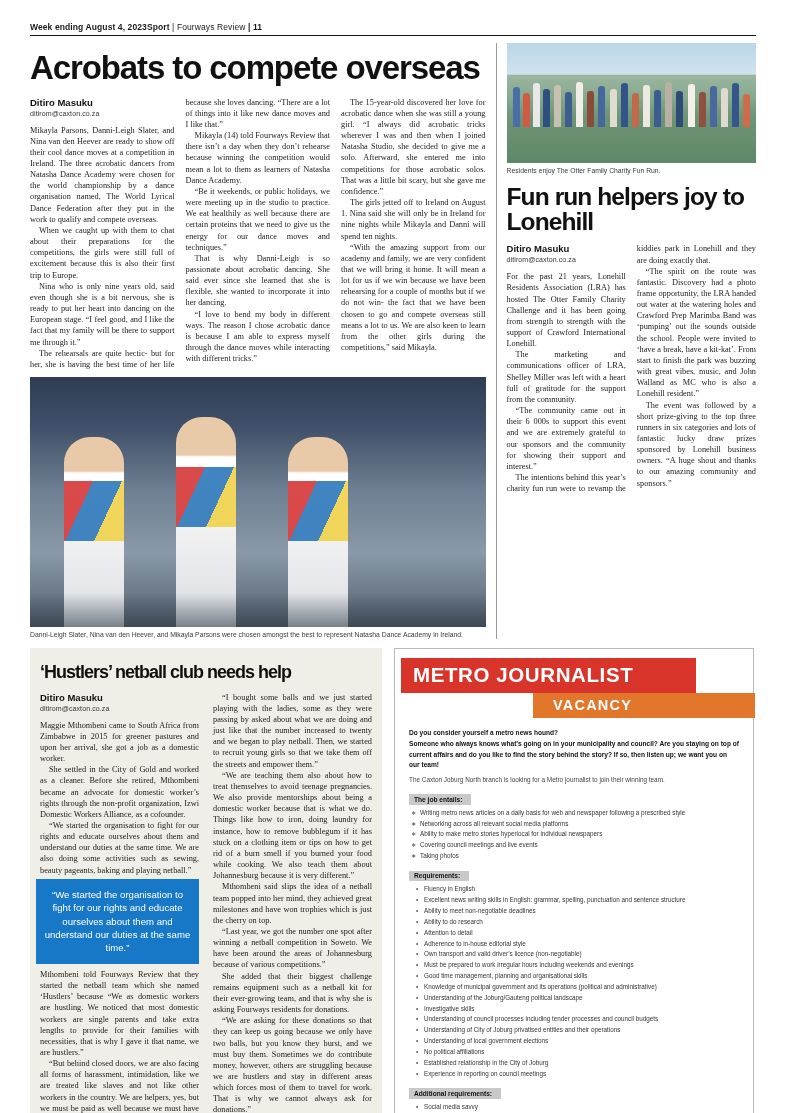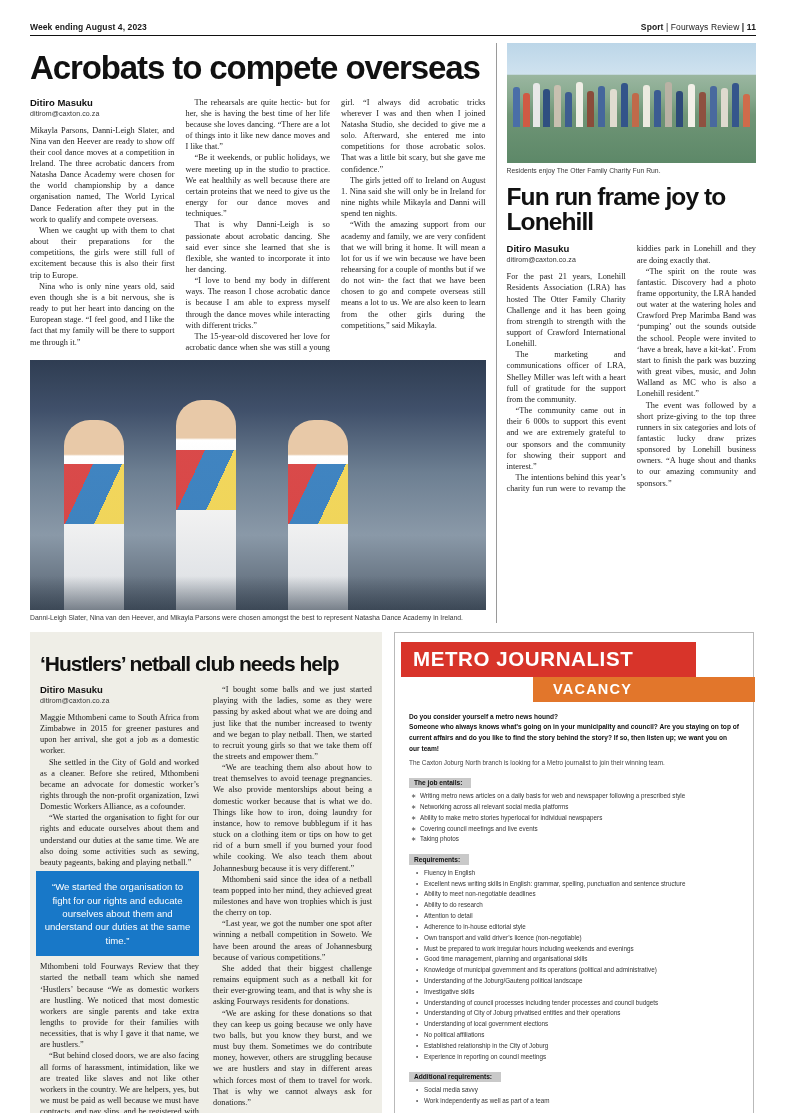--- a/index.html
+++ b/index.html
@@ -7,21 +7,21 @@
   body {
     width: 786px; height: 1113px;
     background: #ffffff;
     font-family: "Liberation Serif", serif;
     color: #1a1a1a;
     overflow: hidden;
   }
   .page { position: relative; width:786px; height:1113px; padding: 22px 30px 10px 30px; }
 
   
-  .masthead { display:flex; justify-content:space-between; align-items:flex-end;
+  .masthead { display:flex; align-items:flex-end;
     font-family:"Liberation Sans", sans-serif; font-size:8.5px; font-weight:bold;
     letter-spacing:.1px; padding-bottom:3px; }
   .masthead .right { font-weight:bold; }
   .masthead .right .thin { font-weight:normal; }
   .rule-heavy { border-top:1.6px solid #111; margin-bottom:7px; }
 
   
   .top-story { display:flex; gap:10px; }
   .top-left { width:462px; }
   .top-right { width:264px; }
@@ -31,22 +31,22 @@
     font-weight:bold; font-size:33px; line-height:1.02;
     letter-spacing:-1.1px; margin:8px 0 12px 0; color:#111;
   }
   h2.headline2 {
     font-family:"Liberation Sans", sans-serif;
     font-weight:bold; font-size:24.5px; line-height:1.02;
     letter-spacing:-0.9px; margin:4px 0 9px 0; color:#111;
   }
   h2.headline3 {
     font-family:"Liberation Sans", sans-serif;
-    font-weight:bold; font-size:21px; line-height:1.02;
-    letter-spacing:-1px; margin:12px 0 10px 0; color:#111;
+    font-weight:bold; font-size:18px; line-height:1.02;
+    letter-spacing:-1px; margin:6px 0 10px 0; color:#111;
   }
 
   .byline { font-family:"Liberation Sans", sans-serif; font-size:9.5px;
     font-weight:600; line-height:1.25; margin-bottom:1px; color:#111;}
   .byline-mail { font-family:"Liberation Sans", sans-serif; font-size:7px;
     color:#333; margin-bottom:8px; letter-spacing:.1px;}
 
   .cols3 { column-count:3; column-gap:11px; }
   .cols2 { column-count:2; column-gap:11px; }
   .body-text p { margin:0; font-size:8.3px; line-height:1.345; text-align:justify;
@@ -137,20 +137,21 @@
       <div class="cols3">
         <div style="break-inside:avoid;">
           <div class="byline">Ditiro Masuku</div>
           <div class="byline-mail">ditirom@caxton.co.za</div>
         </div>
         <div class="body-text">
           <p>Mikayla Parsons, Danni-Leigh Slater, and Nina van den Heever are ready to show off their cool dance moves at a competition in Ireland. The three acrobatic dancers from Natasha Dance Academy were chosen for the world championship by a dance organisation named, The World Lyrical Dance Federation after they put in the work to qualify and compete overseas.</p>
           <p>When we caught up with them to chat about their preparations for the competitions, the girls were still full of excitement because this is also their first trip to Europe.</p>
           <p>Nina who is only nine years old, said even though she is a bit nervous, she is ready to put her heart into dancing on the European stage. “I feel good, and I like the fact that my family will be there to support me through it.”</p>
           <p>The rehearsals are quite hectic- but for her, she is having the best time of her life because she loves dancing. “There are a lot of things into it like new dance moves and I like that.”</p>
+          <p>Mikayla (14) told Fourways Review that there isn’t a day when they don’t rehearse because winning the competition would mean a lot to them as learners of Natasha Dance Academy.</p>
           <p>“Be it weekends, or public holidays, we were meeting up in the studio to practice. We eat healthily as well because there are certain proteins that we need to give us the energy for our dance moves and techniques.”</p>
           <p>That is why Danni-Leigh is so passionate about acrobatic dancing. She said ever since she learned that she is flexible, she wanted to incorporate it into her dancing.</p>
           <p>“I love to bend my body in different ways. The reason I chose acrobatic dance is because I am able to express myself through the dance moves while interacting with different tricks.”</p>
           <p>The 15-year-old discovered her love for acrobatic dance when she was still a young girl. “I always did acrobatic tricks wherever I was and then when I joined Natasha Studio, she decided to give me a solo. Afterward, she entered me into competitions for those acrobatic solos. That was a little bit scary, but she gave me confidence.”</p>
           <p>The girls jetted off to Ireland on August 1. Nina said she will only be in Ireland for nine nights while Mikayla and Danni will spend ten nights.</p>
           <p>“With the amazing support from our academy and family, we are very confident that we will bring it home. It will mean a lot for us if we win because we have been rehearsing for a couple of months but if we do not win- the fact that we have been chosen to go and compete overseas still means a lot to us. We are also keen to learn from the other girls during the competitions,” said Mikayla.</p>
         </div>
       </div>
 
       <div class="photo ph-girls" style="margin-top:7px;">
@@ -187,21 +188,21 @@
           <div class="pp" style="left:181px;height:43px;background:#f2f0e8"></div>
           <div class="pp" style="left:192px;height:35px;background:#8e5040"></div>
           <div class="pp" style="left:203px;height:41px;background:#49699e"></div>
           <div class="pp" style="left:214px;height:39px;background:#dedacf"></div>
           <div class="pp" style="left:225px;height:44px;background:#35568c"></div>
           <div class="pp" style="left:236px;height:33px;background:#cf6b4b"></div>
         </div>
       </div>
       <div class="caption">Residents enjoy The Otter Family Charity Fun Run.</div>
 
-      <h2 class="headline2" style="margin-top:9px;">Fun run frame joy to Lonehill</h2>
+      <h2 class="headline2" style="margin-top:9px;">Fun run helpers joy to Lonehill</h2>
 
       <div class="cols2">
         <div style="break-inside:avoid;">
           <div class="byline">Ditiro Masuku</div>
           <div class="byline-mail">ditirom@caxton.co.za</div>
         </div>
         <div class="body-text">
           <p>For the past 21 years, Lonehill Residents Association (LRA) has hosted The Otter Family Charity Challenge and it has been going from strength to strength with the support of Crawford International Lonehill.</p>
           <p>The marketing and communications officer of LRA, Shelley Miller was left with a heart full of gratitude for the support from the community.</p>
           <p>“The community came out in their 6 000s to support this event and we are extremely grateful to our sponsors and the community for showing their support and interest.”</p>
@@ -226,21 +227,21 @@
         <div class="body-text">
           <p>Maggie Mthombeni came to South Africa from Zimbabwe in 2015 for greener pastures and upon her arrival, she got a job as a domestic worker.</p>
           <p>She settled in the City of Gold and worked as a cleaner. Before she retired, Mthombeni became an advocate for domestic worker’s rights through the non-profit organization, Izwi Domestic Workers Alliance, as a cofounder.</p>
           <p>“We started the organisation to fight for our rights and educate ourselves about them and understand our duties at the same time. We are also doing some activities such as sewing, beauty pageants, baking and playing netball.”</p>
           <div class="pullquote">“We started the organisation to fight for our rights and educate ourselves about them and understand our duties at the same time.”</div>
           <p>Mthombeni told Fourways Review that they started the netball team which she named ‘Hustlers’ because “We as domestic workers are hustling. We noticed that most domestic workers are single parents and take extra lengths to provide for their families with necessities, that is why I gave it that name, we are hustlers.”</p>
           <p>“But behind closed doors, we are also facing all forms of harassment, intimidation, like we are treated like slaves and not like other workers in the country. We are helpers, yes, but we must be paid as well because we must have contracts, and pay slips, and be registered with the Department of Labour.”</p>
 
           <p>“I bought some balls and we just started playing with the ladies, some as they were passing by asked about what we are doing and just like that the number increased to twenty and we began to play netball. Then, we started to recruit young girls so that we take them off the streets and empower them.”</p>
           <p>“We are teaching them also about how to treat themselves to avoid teenage pregnancies. We also provide mentorships about being a domestic worker because that is what we do. Things like how to iron, doing laundry for instance, how to remove bubblegum if it has stuck on a clothing item or tips on how to get rid of a burn smell if you burned your food while cooking. We also teach them about Johannesburg because it is very different.”</p>
-          <p>Mthombeni said since the idea of a netball team popped into her mind, they achieved great milestones and have won trophies which is just the cherry on top.</p>
+          <p>Mthombeni said slips the idea of a netball team popped into her mind, they achieved great milestones and have won trophies which is just the cherry on top.</p>
           <p>“Last year, we got the number one spot after winning a netball competition in Soweto. We have been around the areas of Johannesburg because of various competitions.”</p>
           <p>She added that their biggest challenge remains equipment such as a netball kit for their ever-growing team, and that is why she is asking Fourways residents for donations.</p>
           <p>“We are asking for these donations so that they can keep us going because we only have two balls, but you know they burst, and we must buy them. Sometimes we do contribute money, however, others are struggling because we are hustlers and stay in different areas which forces most of them to travel for work. That is why we cannot always ask for donations.”</p>
 
         </div>
       </div>
     </div>
 
     <div class="bottom-right">
       <div class="ad">

